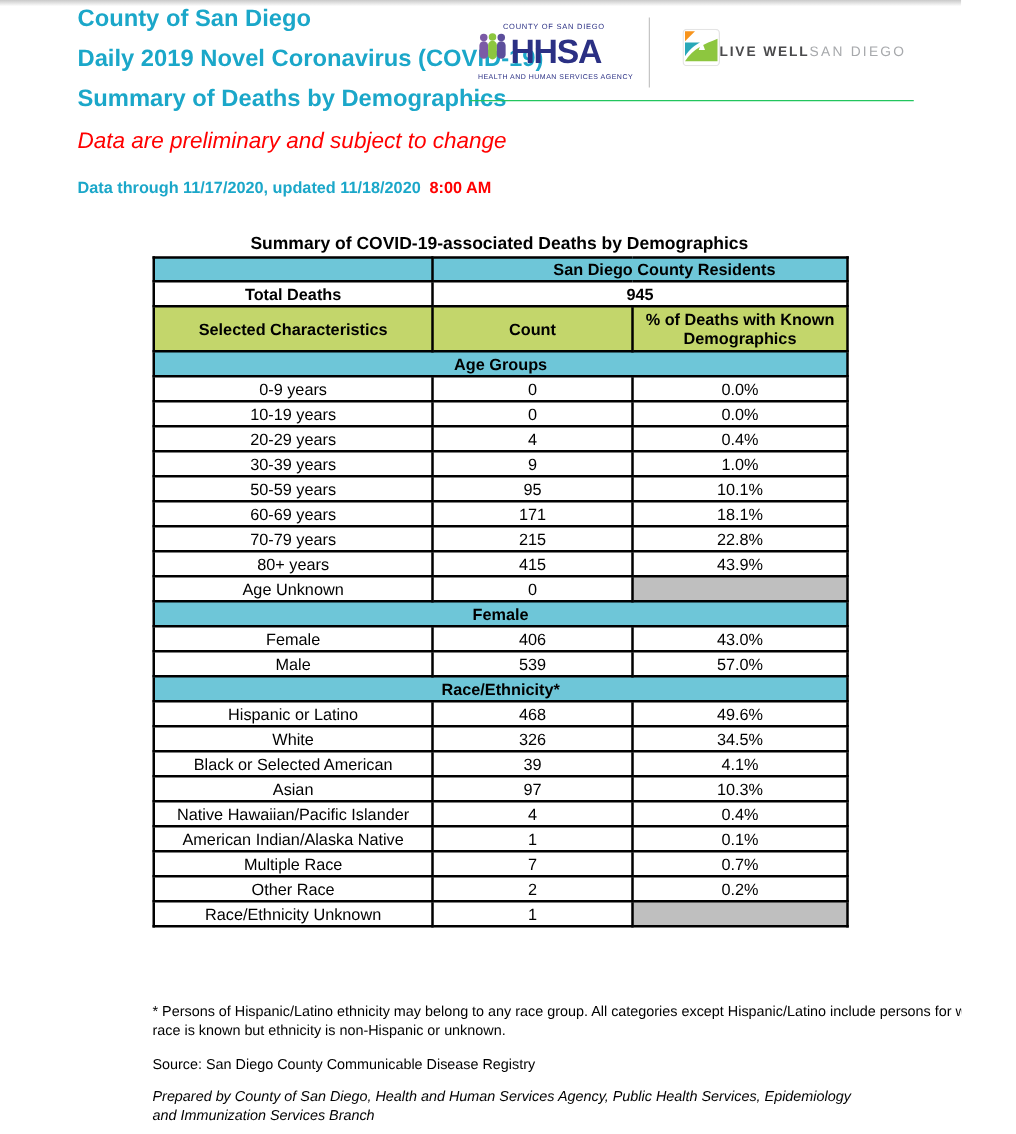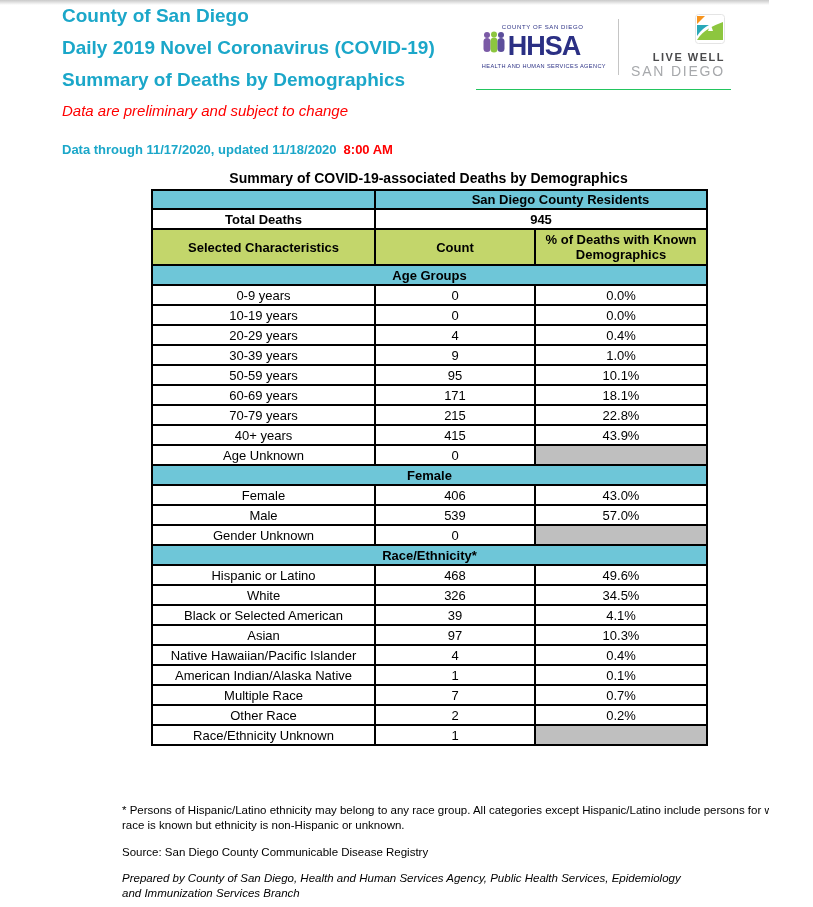--- a/index.html
+++ b/index.html
@@ -23,21 +23,21 @@
     color: var(--teal);
     font-weight: bold;
     font-size: 19px;
     line-height: 1.1;
     margin-bottom: 11px;
     white-space: nowrap;
   }
   .disclaimer {
     color: var(--red);
     font-style: italic;
-    font-size: 15px;
+    font-size: 18px;
     margin-top: 1px;
   }
   .date-line {
     position: absolute; left: 62px; top: 142px;
     color: var(--teal);
     font-weight: bold;
     font-size: 13px;
     white-space: nowrap;
   }
   .date-time { color: var(--red); margin-left: 7px; }
@@ -57,27 +57,27 @@
   .hhsa-main { display: flex; align-items: center; }
   .hhsa-acronym {
     font-size: 27px; font-weight: bold; color: var(--navy);
     letter-spacing: -1px; line-height: 1; margin-left: 2px;
   }
   .hhsa-agency {
     font-size: 5.6px; color: var(--navy); letter-spacing: 0.4px;
     margin-top: 2px; white-space: nowrap;
   }
   .logo-divider { width: 1px; height: 56px; background: #c5c5c5; }
-  .livewell { display: flex; flex-direction: column; align-items: flex-end; }
+  .livewell { display: flex; flex-direction: row; align-items: center; }
   .lw-icon { margin-left: 14px; margin-bottom: 3px; }
   .lw-line1 { font-size: 11px; font-weight: bold; color: #4a4a4c; letter-spacing: 1.5px; white-space: nowrap; }
-  .lw-line2 { font-size: 14px; color: #a7a9ac; letter-spacing: 1.8px; white-space: nowrap; }
+  .lw-line2 { font-size: 11px; color: #a7a9ac; letter-spacing: 1.8px; white-space: nowrap; }
 
   
-  .table-wrap { position: absolute; left: 122px; top: 170px; width: 555px; margin-left: 29px; }
+  .table-wrap { position: absolute; left: 122px; top: 186px; width: 555px; }
   .tbl-title {
     text-align: center; font-weight: bold; font-size: 14px;
     color: #000; margin-bottom: 3px; white-space: nowrap;
   }
   table.demo {
     border-collapse: collapse; width: 555px; table-layout: fixed;
   }
   table.demo td {
     border: 2px solid #000;
     font-size: 13px;
@@ -213,46 +213,41 @@
             <td>60-69 years</td>
             <td>171</td>
             <td>18.1%</td>
           </tr>
           <tr>
             <td>70-79 years</td>
             <td>215</td>
             <td>22.8%</td>
           </tr>
           <tr>
-            <td>40+ years</td>
+            <td>80+ years</td>
             <td>415</td>
             <td>43.9%</td>
           </tr>
           <tr>
             <td>Age Unknown</td>
             <td>0</td>
             <td class="gray"></td>
           </tr>
           <tr>
             <td colspan="3" class="blue bold left">Female</td>
           </tr>
           <tr>
             <td>Female</td>
             <td>406</td>
             <td>43.0%</td>
           </tr>
           <tr>
             <td>Male</td>
             <td>539</td>
             <td>57.0%</td>
-          </tr>
-          <tr>
-            <td>Gender Unknown</td>
-            <td>0</td>
-            <td class="gray"></td>
           </tr>
           <tr>
             <td colspan="3" class="blue bold left">Race/Ethnicity*</td>
           </tr>
           <tr>
             <td>Hispanic or Latino</td>
             <td>468</td>
             <td>49.6%</td>
           </tr>
           <tr>

